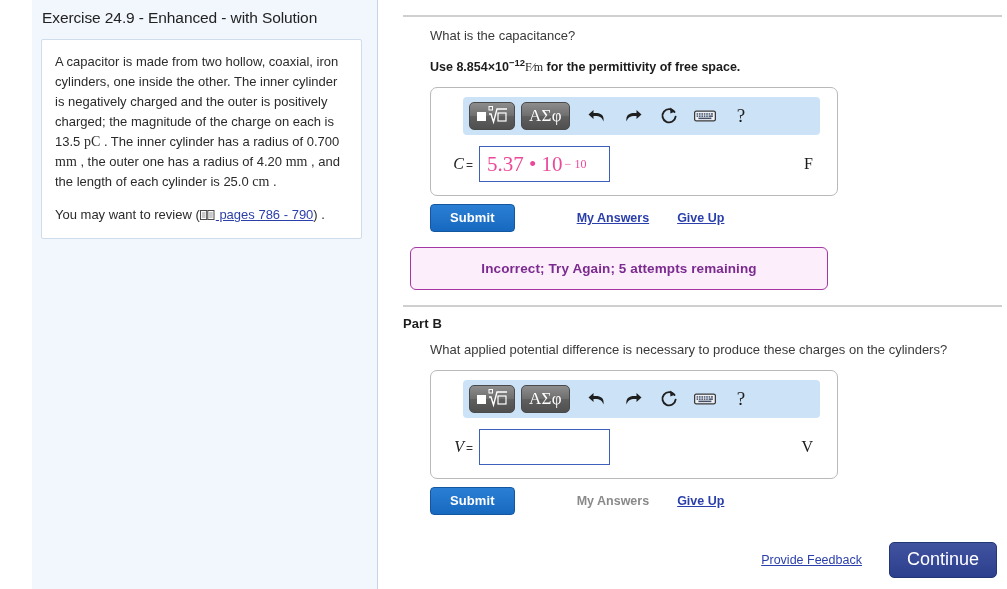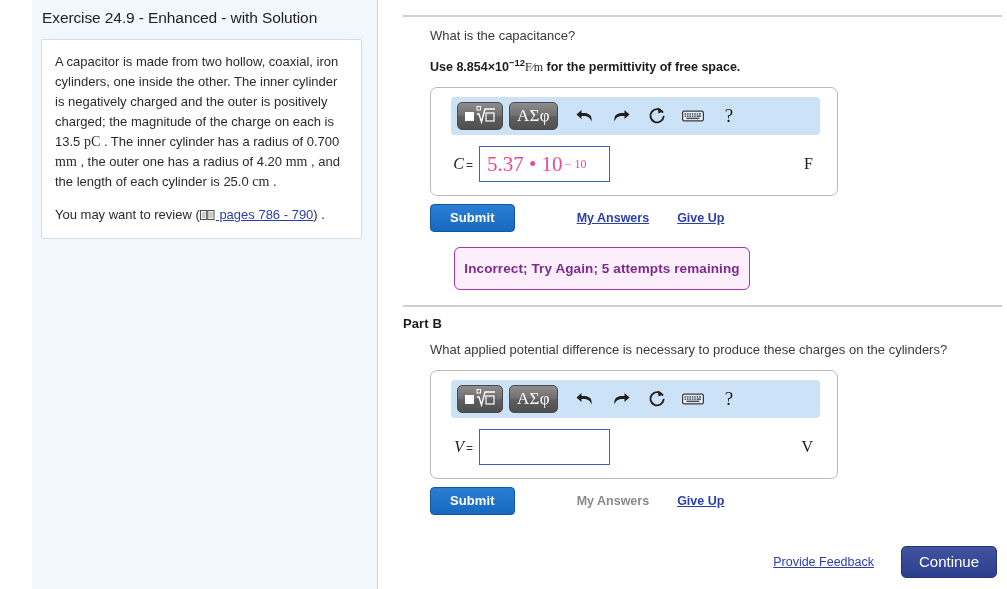--- a/index.html
+++ b/index.html
@@ -118,21 +118,21 @@
     width: 408px;
     border: 1px solid #b9b9b9;
     border-radius: 7px;
     background: #ffffff;
     padding: 9px 0 12px 0;
     position: relative;
   }
   .mathtoolbar {
     background: #cce3f7;
     border-radius: 4px;
-    margin: 0 17px 0 20px;
+    margin: 0 17px 0 32px;
     height: 38px;
     display: flex;
     align-items: center;
     padding: 0 6px 0 6px;
   }
   .tb-btn {
     background: linear-gradient(180deg,#8d8d8d 0%, #6f6f6f 48%, #5f5f5f 52%, #4f4f4f 100%);
     border: 1px solid #4a4a4a;
     border-radius: 5px;
     height: 28px;
@@ -243,22 +243,22 @@
   }
   .action-link.disabled {
     color: #8a8a8a;
     text-decoration: none;
     cursor: default;
   }
   .action-link.gap { margin-left: 62px; }
 
   
   .feedback-banner {
-    margin: 15px 0 0 76px;
-    width: 296px;
+    margin: 15px 0 0 32px;
+    width: 418px;
     background: #fdeefb;
     border: 1px solid #a437a4;
     border-radius: 6px;
     color: #7b2a8f;
     font-weight: bold;
     font-size: 13.5px;
     padding: 13px 0 13px 0;
     text-align: center;
     letter-spacing: 0.1px;
   }
@@ -276,21 +276,21 @@
     font-size: 12.5px;
     text-decoration: underline;
     cursor: pointer;
     margin-right: 27px;
   }
   #continue-btn {
     background: linear-gradient(180deg,#41539f 0%, #2c3f8e 100%);
     border: 1px solid #233676;
     border-radius: 5px;
     color: #ffffff;
-    font-size: 15px;
+    font-size: 18px;
     padding: 6px 17px 7px 17px;
     cursor: pointer;
   }
 </style>
 </head>
 <body>
 
 <div id="page">
 
   <div id="sidebar">

